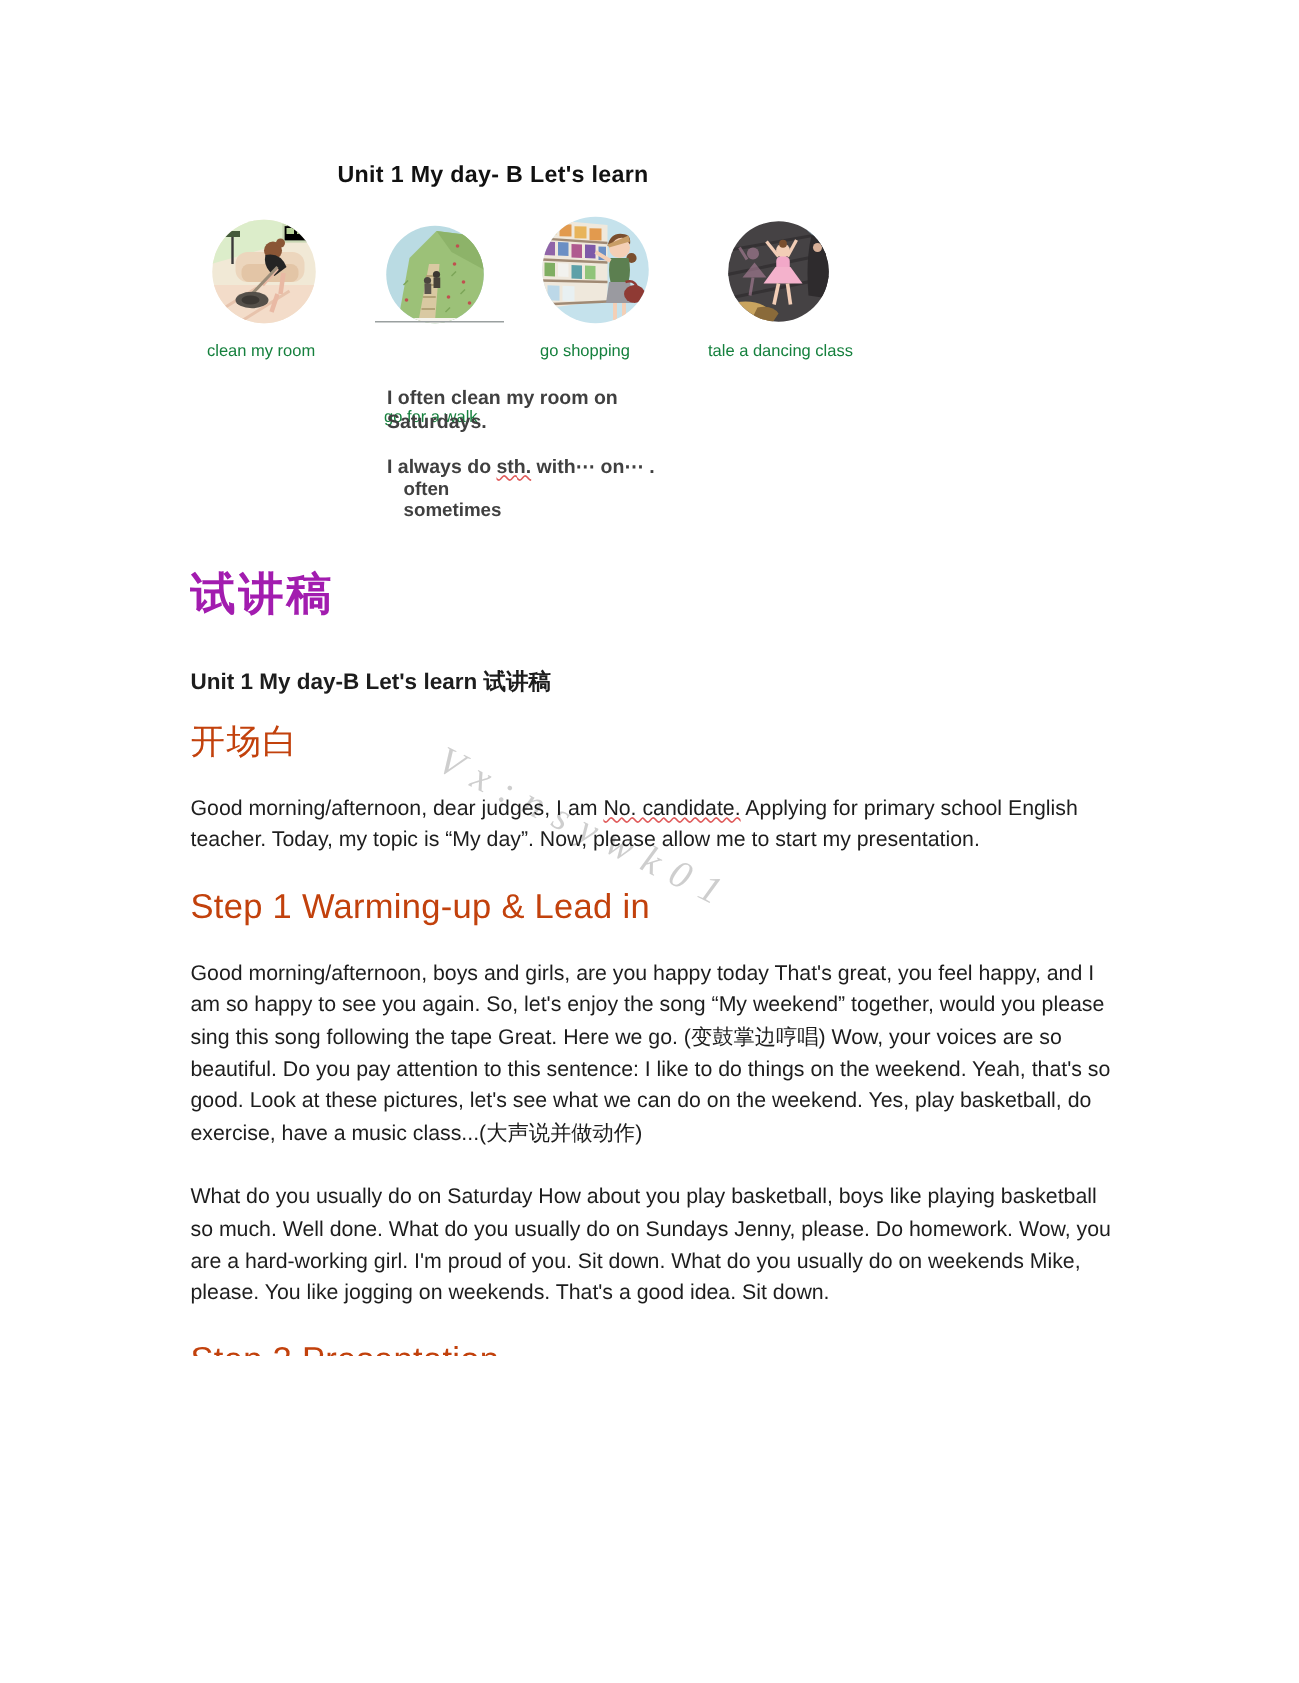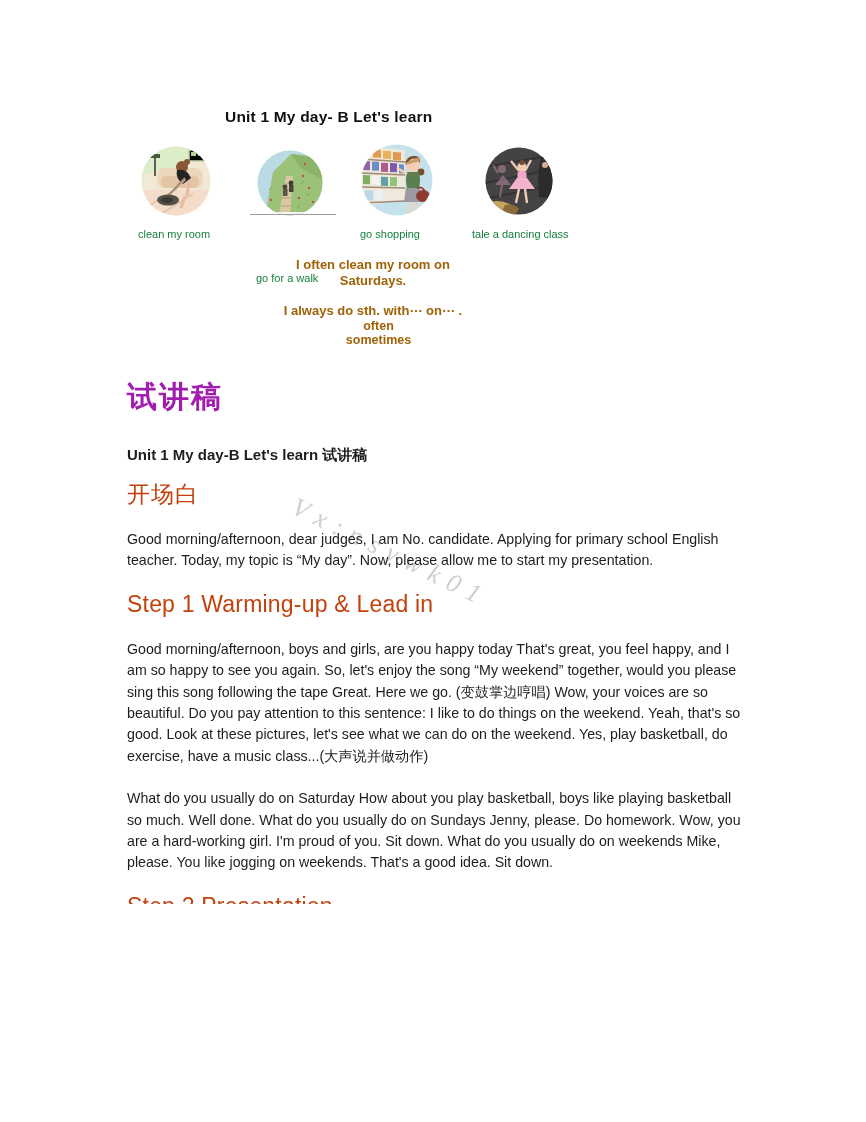--- a/index.html
+++ b/index.html
@@ -21,25 +21,26 @@
   .card svg{display:block;}
   .card-caption{
     position:absolute;left:0;
     font-size:11px;color:#15803d;white-space:nowrap;
   }
   .photo-edge{
     position:absolute;height:1px;background:#9aa0a0;
   }
   .example{
     position:absolute;left:258px;top:257px;width:230px;
-    font-size:13px;font-weight:600;color:#a16207;line-height:16px;text-align:center;
+    font-size:13px;font-weight:600;color:#404040;line-height:16px;
   }
   .ex-sentence{margin:0 0 14px 0;}
   .ex-pattern{margin:0;}
   .wavy{
+    text-decoration:underline;
     text-decoration-style:wavy;
     text-decoration-color:#e05a5a;
     text-decoration-thickness:1px;
   }
   .ex-alt{margin:0;padding-left:11px;font-size:12.5px;line-height:14px;}
   
   .watermark{
     position:absolute;left:300px;top:492px;
     font-family:"Liberation Serif", serif;
     font-style:italic;

